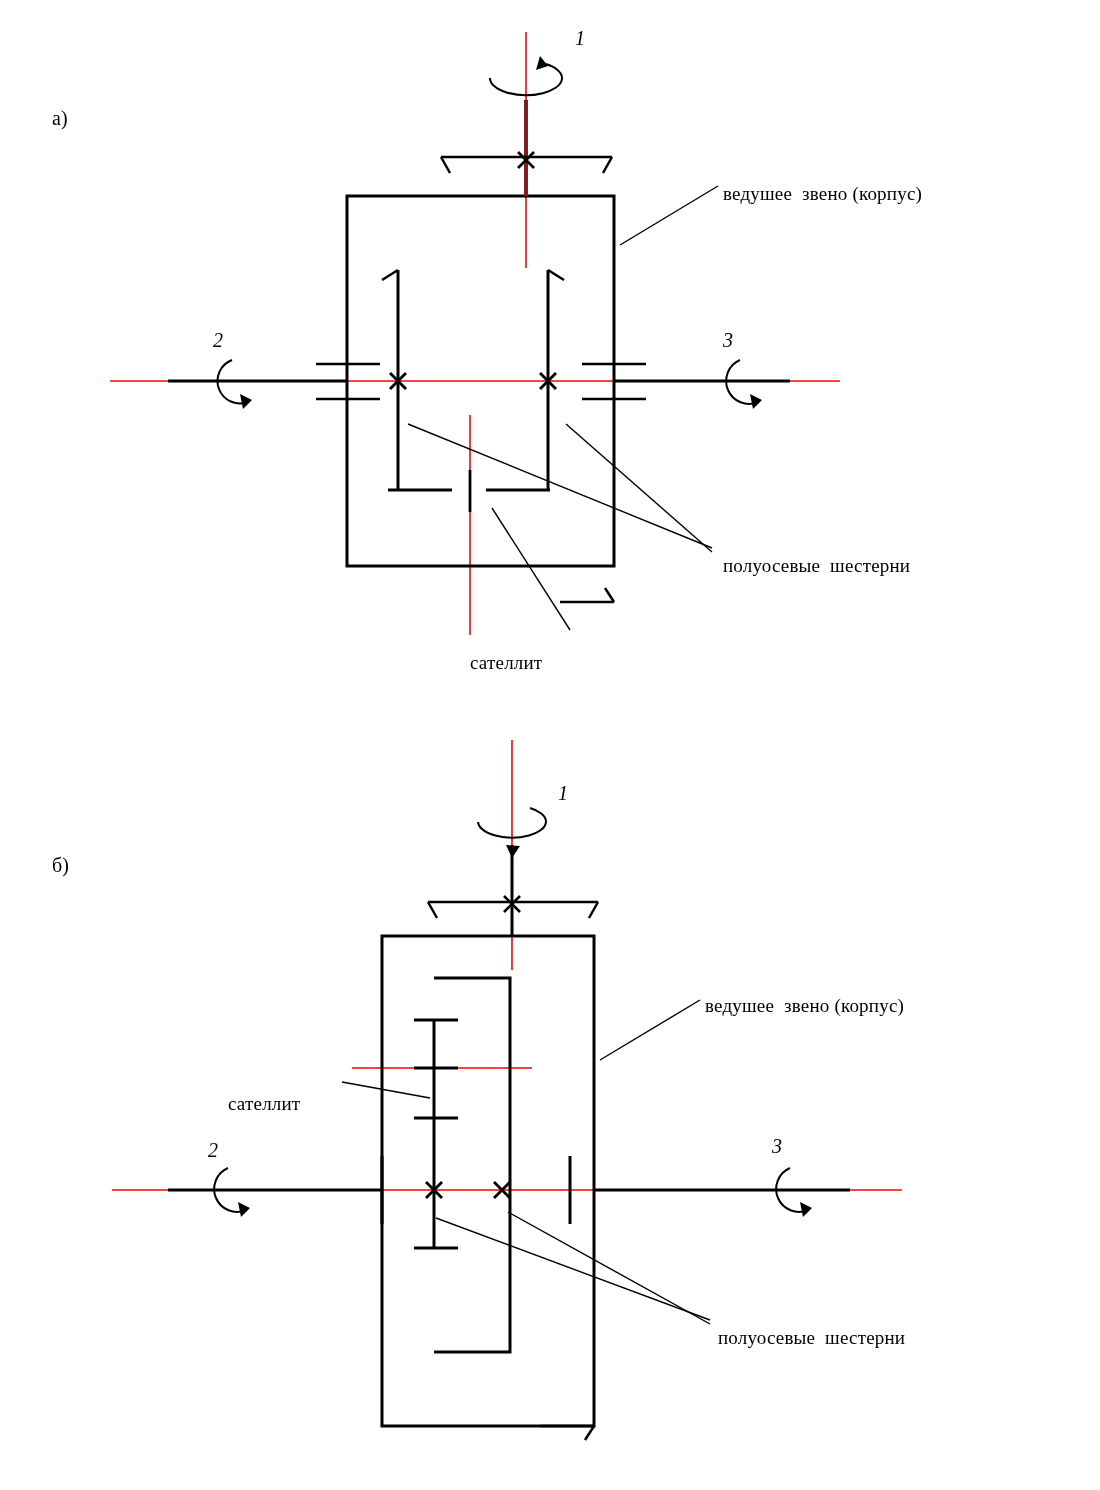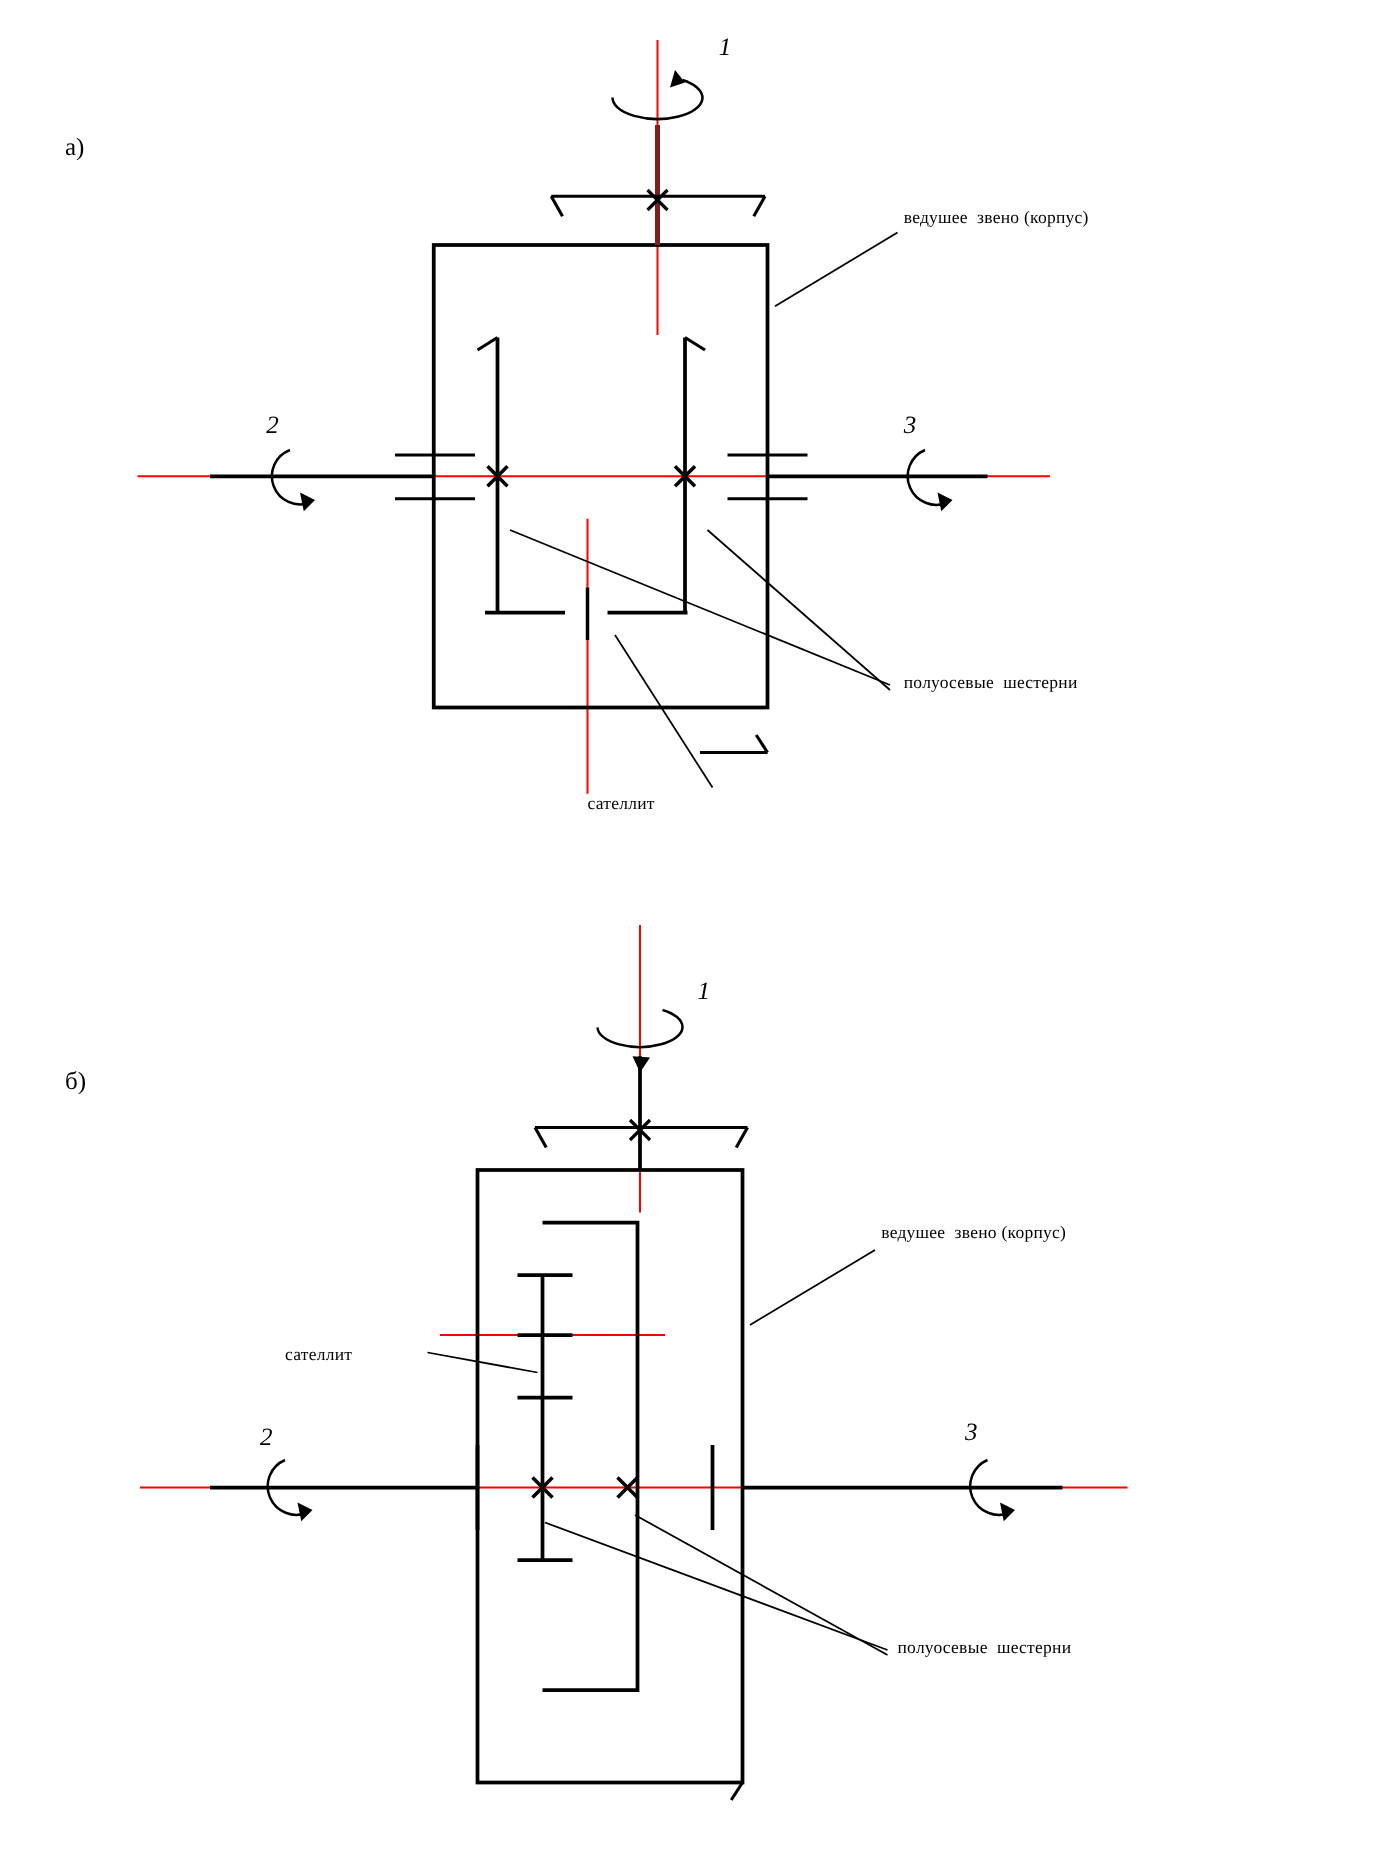--- a/index.html
+++ b/index.html
@@ -25,22 +25,23 @@
     height: 1490px;
   }
   .lbl {
     position: absolute;
     font-family: "Liberation Serif", serif;
     color: #000000;
     white-space: pre;
     line-height: 1;
   }
   .lbl-part {
-    font-size: 14px;
+    font-size: 19px;
     letter-spacing: 0.2px;
+    margin-top: 16px;
   }
   .lbl-panel {
     font-size: 20px;
   }
   .lbl-num {
     font-size: 20px;
     font-style: italic;
   }
 </style>
 </head>

